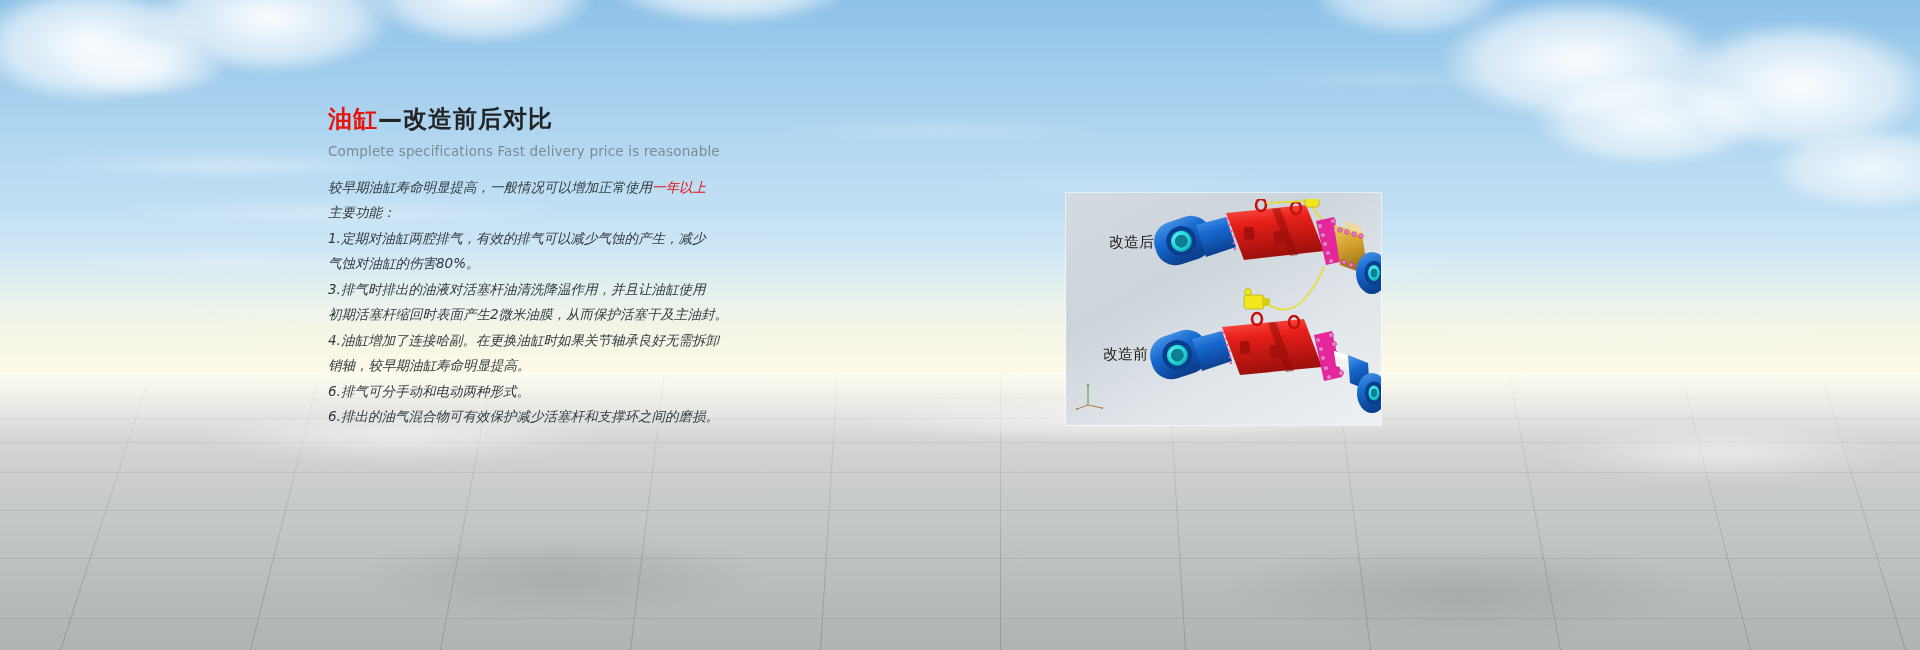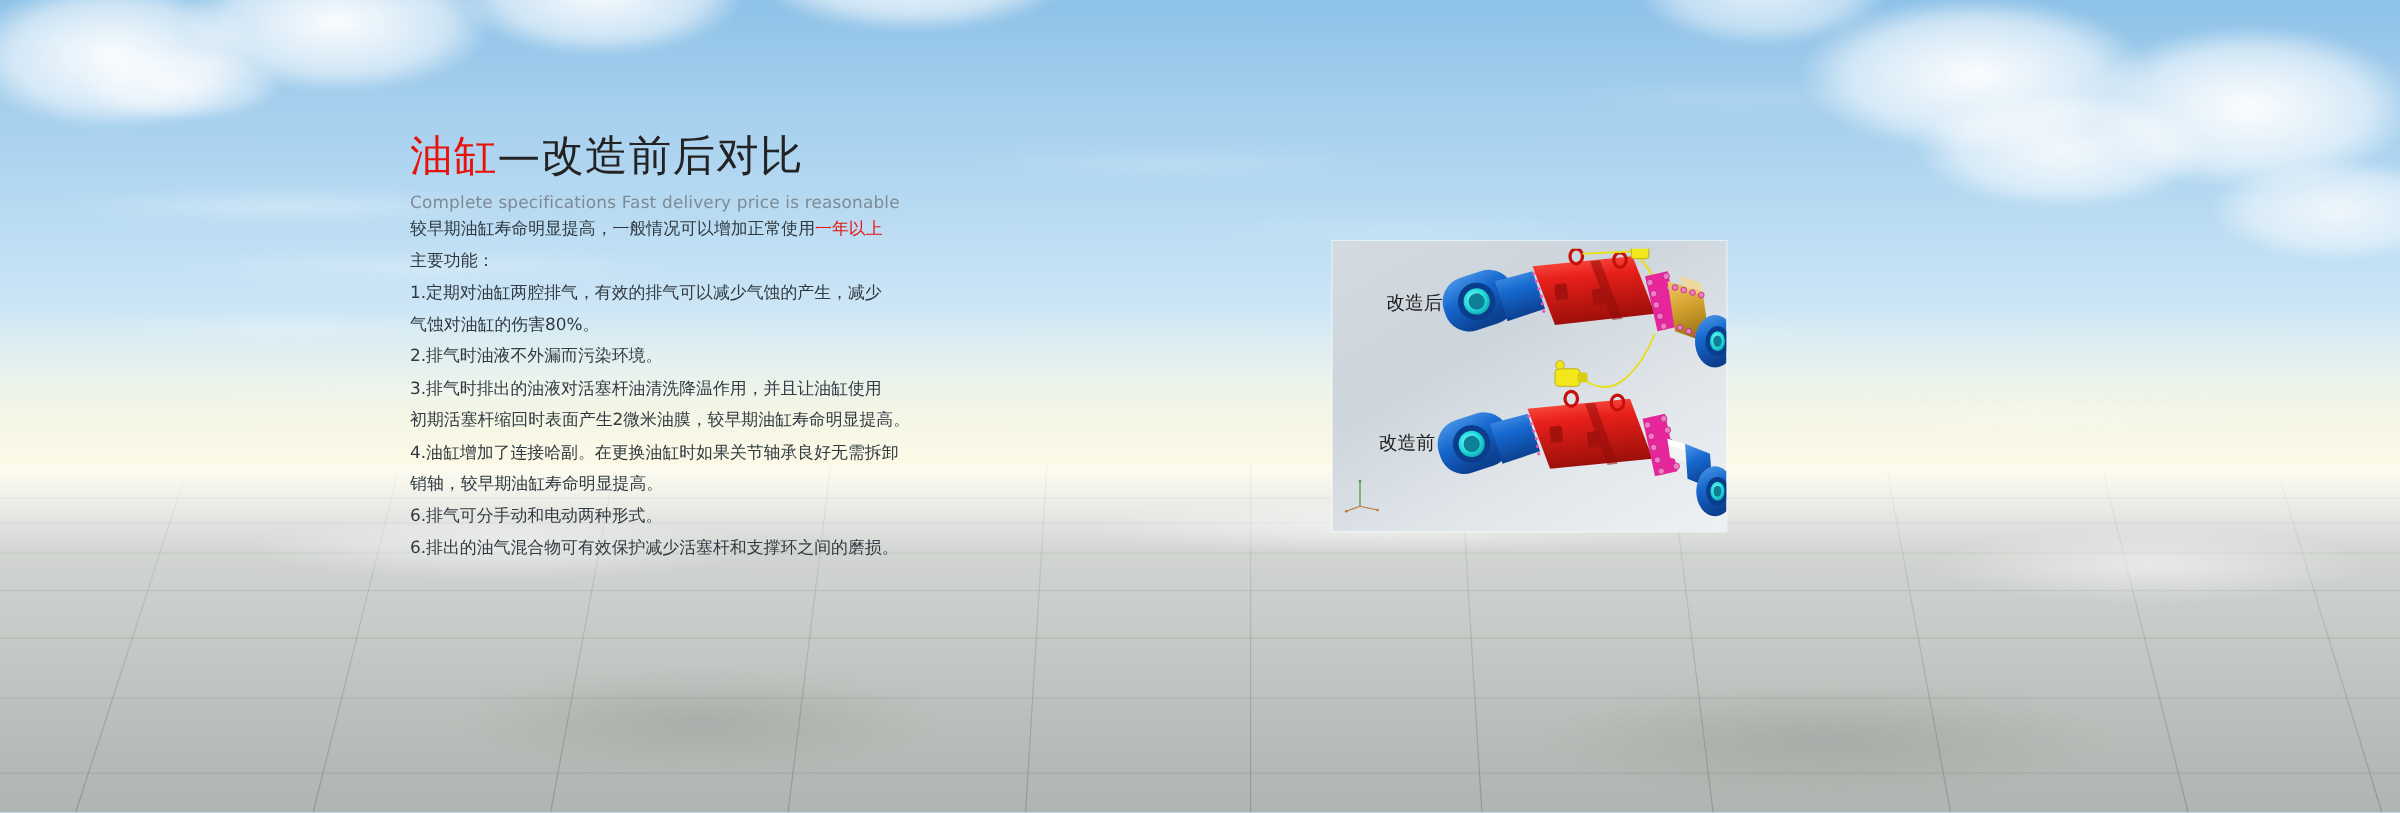--- a/index.html
+++ b/index.html
@@ -68,31 +68,31 @@
     filter:blur(4px);
   }
   .scuff.dark {
     background:radial-gradient(closest-side, rgba(110,116,112,0.22), rgba(110,116,112,0) 75%);
   }
 
   
   .copy { position:absolute; left:328px; top:106px; width:520px; }
 
   .title {
-    font-size:34px; font-weight:normal; letter-spacing:1px;
+    font-size:24px; font-weight:bold; letter-spacing:1px;
     color:#232323; line-height:1.15; white-space:nowrap;
   }
   .title .hl { color:#e8120c; }
 
   .subtitle {
     margin-top:9px;
     font-size:13.5px; color:#7d8a93; letter-spacing:0.15px; white-space:nowrap;
   }
 
-  .body { margin-top:1px; }
+  .body { margin-top:16px;font-style:italic; }
   .body p {
     font-size:13.5px; color:#303a40; line-height:25.5px; white-space:nowrap;
   }
   .body p .hl { color:#e8120c; }
 
   
   .cad-panel {
     position:absolute; left:1066px; top:193px; width:315px; height:232px;
     background:linear-gradient(150deg,#d3dae0 0%,#cdd5dc 35%,#e2e7eb 70%,#eef1f3 100%);
     box-shadow:0 0 0 1px rgba(255,255,255,0.55);
@@ -174,23 +174,22 @@
       <span class="hl">油缸</span><span>—改造前后对比</span>
     </div>
 
     <div class="subtitle">Complete specifications Fast delivery price is reasonable</div>
 
     <div class="body">
       <p><span>较早期油缸寿命明显提高，一般情况可以增加正常使用</span><span class="hl">一年以上</span></p>
       <p><span>主要功能：</span></p>
       <p><span>1.定期对油缸两腔排气，有效的排气可以减少气蚀的产生，减少</span></p>
       <p><span>气蚀对油缸的伤害80%。</span></p>
-      <p><span>2.排气时油液不外漏而污染环境。</span></p>
       <p><span>3.排气时排出的油液对活塞杆油清洗降温作用，并且让油缸使用</span></p>
-      <p><span>初期活塞杆缩回时表面产生2微米油膜，较早期油缸寿命明显提高。</span></p>
+      <p><span>初期活塞杆缩回时表面产生2微米油膜，从而保护活塞干及主油封。</span></p>
       <p><span>4.油缸增加了连接哈副。在更换油缸时如果关节轴承良好无需拆卸</span></p>
       <p><span>销轴，较早期油缸寿命明显提高。</span></p>
       <p><span>6.排气可分手动和电动两种形式。</span></p>
       <p><span>6.排出的油气混合物可有效保护减少活塞杆和支撑环之间的磨损。</span></p>
     </div>
   </div>
 
   <div class="cad-panel">
 
     <div class="cad-label after">改造后</div>

